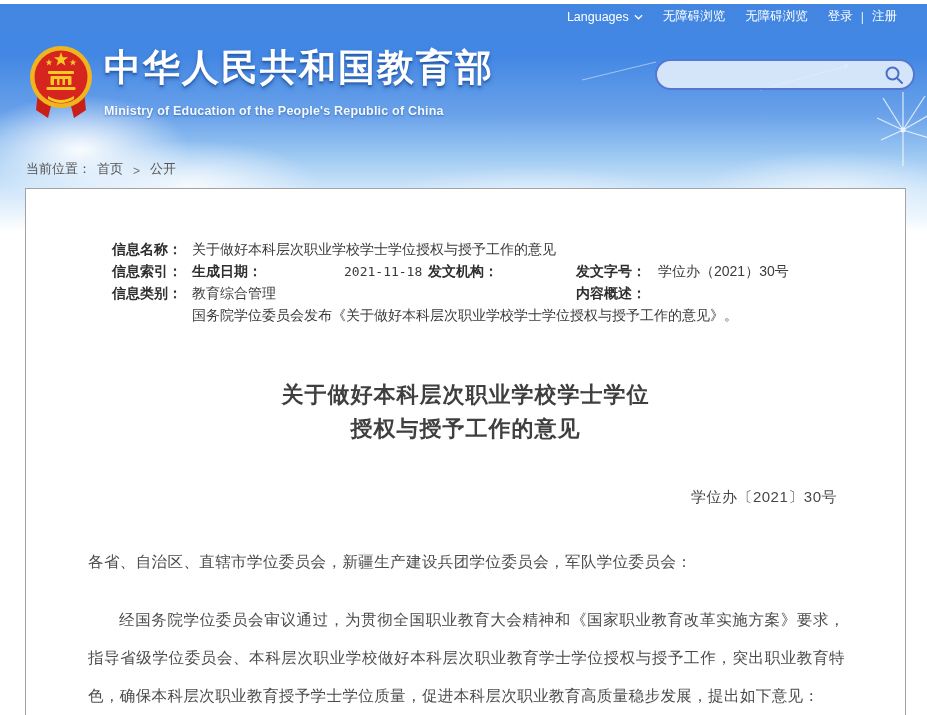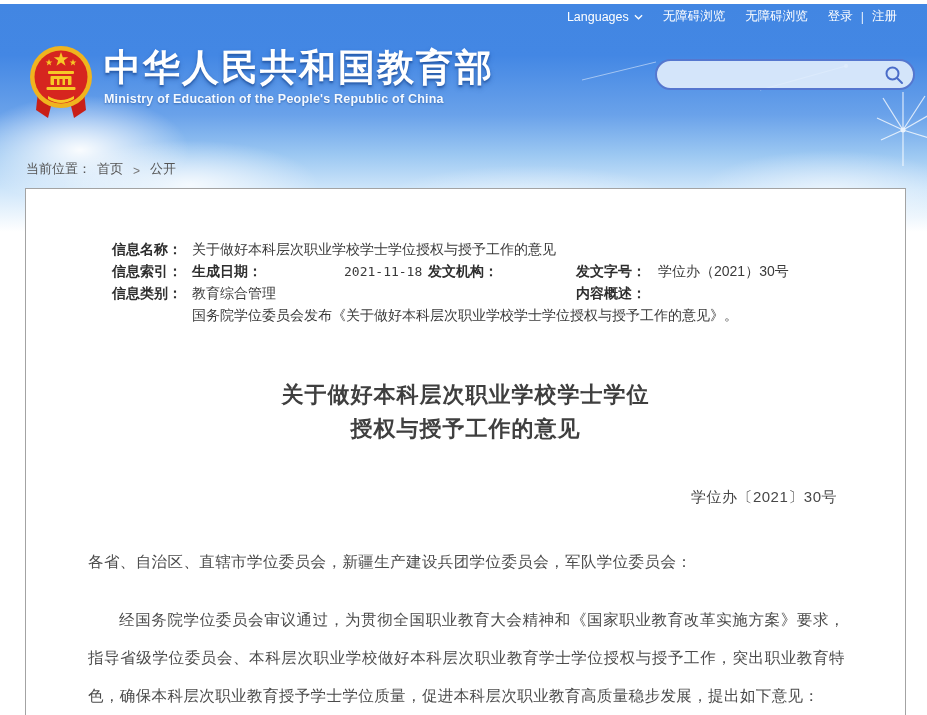--- a/index.html
+++ b/index.html
@@ -44,21 +44,21 @@
   .logo-wrap { position: absolute; left: 28px; top: 40px; display: flex; align-items: flex-start; }
   .emblem { width: 66px; height: 80px; }
   .site-text { margin-left: 10px; padding-top: 8px; }
   .site-title {
     font-size: 37px; font-weight: bold; color: #ffffff; letter-spacing: 2px;
     text-shadow: 0 2px 2px rgba(27,75,150,.65), 0 3px 5px rgba(27,75,150,.4);
     line-height: 40px; font-family: "Liberation Sans", "DejaVu Sans", sans-serif;
   }
   .site-sub {
     font-size: 12.5px; font-weight: bold; color: #f4f9ff; letter-spacing: .2px;
-    text-shadow: 0 1px 2px rgba(27,75,150,.6); margin-top: 4px;
+    text-shadow: 0 1px 2px rgba(27,75,150,.6); margin-top: 16px;
   }
 
   
   .search-box {
     position: absolute; left: 655px; top: 59px; width: 260px; height: 31px;
     background: rgba(224,237,252,.92);
     border: 2px solid #5577cf; border-radius: 16px;
     display: flex; align-items: center; padding: 0 8px 0 14px;
   }
   .search-input {

